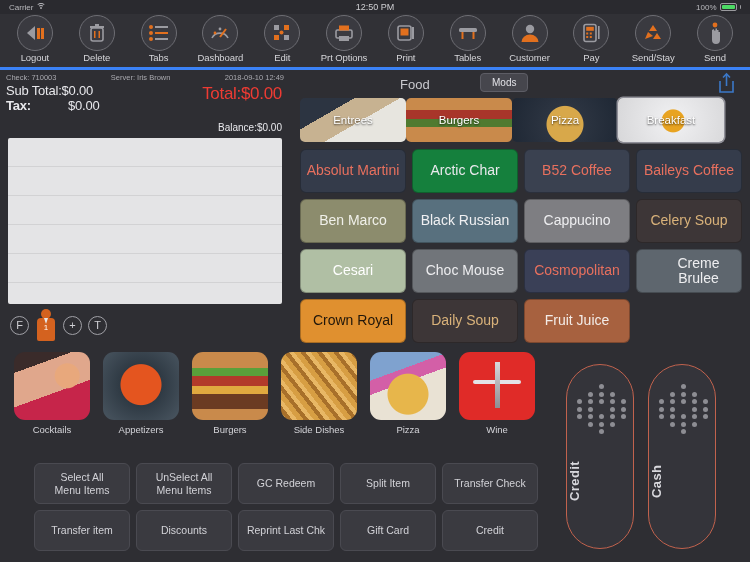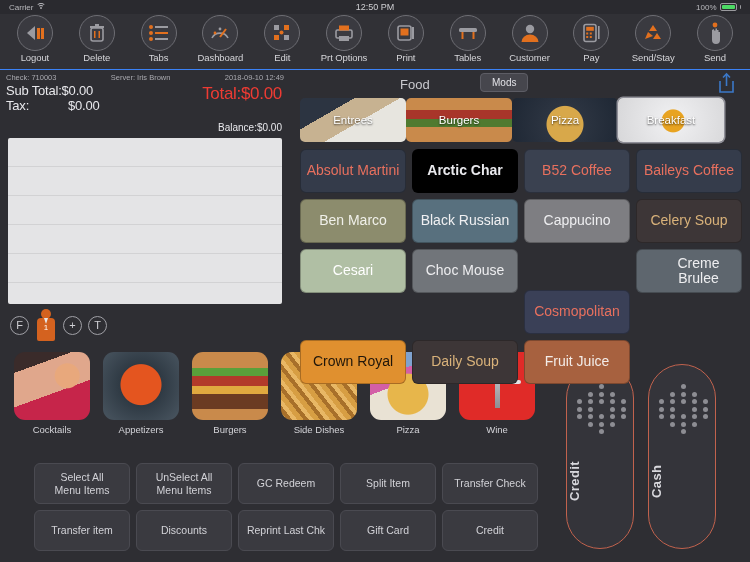--- a/index.html
+++ b/index.html
@@ -31,38 +31,38 @@
   .wifi i:nth-child(3){ width:2px;height:2px;left:4px;top:4px;border-color:#b9b9bd;background:#b9b9bd;border-radius:50%;}
   .batt { width: 17px; height: 8px; border: 1px solid #9a9a9e; border-radius: 2px; padding: 1px; }
   .batt > span { display:block; height:100%; width:100%; background:#4cd964; border-radius:1px; }
   .batt-cap { width:1.5px;height:4px;background:#9a9a9e;border-radius:0 1px 1px 0; }
 
   
   .toolbar {
     height: 56px; display: flex; align-items: flex-start;
     justify-content: space-around; padding: 0 4px;
     background: #313136;
-    border-bottom: 1px solid #3b82f6;
+    border-bottom: 3px solid #3b82f6;
   }
   .tb-btn { width: 54px; display:flex; flex-direction:column; align-items:center; cursor:pointer; }
   .tb-circle {
     width: 36px; height: 36px; border-radius: 50%;
     border: 1px solid #6d6d73; background: #3a3a40;
     display:flex; align-items:center; justify-content:center;
     margin-top: 1px;
   }
   .tb-label { font-size: 9.5px; color: #d6d6da; margin-top: 1px; letter-spacing:-.1px; }
 
   
   .left { position:absolute; left:0; top:70px; width:290px; bottom:0; }
   .check-info { padding: 3px 6px 0 6px; position: relative; height: 68px;}
   .ci-row1 { display:flex; justify-content:space-between; font-size:7.5px; color:#a9a9af; }
   .ci-sub { font-size: 13px; color:#e8e8ec; margin-top:1px; letter-spacing:-.2px;}
   .ci-tax { font-size: 13px; color:#e8e8ec; letter-spacing:-.2px;}
-  .ci-tax b { font-weight: normal; display:inline-block; width:62px;}
+  .ci-tax b { font-weight: bold; display:inline-block; width:62px;}
   .ci-total { position:absolute; right:8px; top:14px; font-size:17px; color:#ef3b33; letter-spacing:-.3px;}
   .ci-balance { position:absolute; right:8px; top:52px; font-size:10px; color:#e8e8ec; }
 
   .orderlist {
     position:absolute; left:8px; top:68px; width:274px; height:166px;
     background:#e4e4e6; border-radius:2px;
     background-image: repeating-linear-gradient(to bottom, transparent 0, transparent 28px, #d2d2d4 28px, #d2d2d4 29px);
   }
 
   .guestrow { position:absolute; left:10px; top:240px; display:flex; align-items:center; gap:6px; height:30px;}
@@ -478,29 +478,29 @@
         </div>
         <div class="ctab t-pizza">
           <span>Pizza</span>
         </div>
         <div class="ctab t-break selected">
           <span>Breakfast</span>
         </div>
       </div>
     <div class="mgrid" id="mgrid">
         <div class="mitem" style="background: rgb(52, 59, 74); color: rgb(232, 112, 94);">Absolut Martini</div>
-        <div class="mitem" style="background: #000000; color: rgb(233, 233, 237); font-weight: bold;">Arctic Char</div>
+        <div class="mitem" style="background: #15803d; color: rgb(233, 233, 237);">Arctic Char</div>
         <div class="mitem" style="background: rgb(58, 65, 80); color: rgb(232, 112, 94);">B52 Coffee</div>
         <div class="mitem" style="background: rgb(53, 60, 75); color: rgb(232, 112, 94);">Baileys Coffee</div>
         <div class="mitem" style="background: rgb(140, 140, 109); color: rgb(240, 240, 234);">Ben Marco</div>
         <div class="mitem" style="background: rgb(88, 112, 126); color: rgb(240, 240, 242);">Black Russian</div>
         <div class="mitem" style="background: rgb(126, 126, 130); color: rgb(238, 238, 240);">Cappucino</div>
         <div class="mitem" style="background: rgb(61, 54, 55); color: rgb(217, 178, 122);">Celery Soup</div>
         <div class="mitem" style="background: rgb(176, 191, 164); color: rgb(255, 255, 255);">Cesari</div>
         <div class="mitem" style="background: rgb(113, 117, 122); color: rgb(237, 237, 239);">Choc Mouse</div>
-        <div class="mitem" style="background: rgb(58, 64, 87); color: rgb(232, 112, 94); margin-top: 41px;">Cosmopolitan</div>
+        <div class="mitem" style="background: rgb(58, 64, 87); color: rgb(232, 112, 94);">Cosmopolitan</div>
         <div class="mitem" style="background: rgb(94, 102, 110); color: rgb(238, 238, 240); padding-left: 23px;">Creme Brulee</div>
         <div class="mitem" style="background: rgb(224, 144, 47); color: rgb(32, 22, 10);">Crown Royal</div>
         <div class="mitem" style="background: rgb(61, 54, 55); color: rgb(217, 178, 122);">Daily Soup</div>
         <div class="mitem" style="background: rgb(167, 97, 63); color: rgb(243, 236, 232);">Fruit Juice</div>
       </div>
   </div>
 </div>
 
 </body></html>

